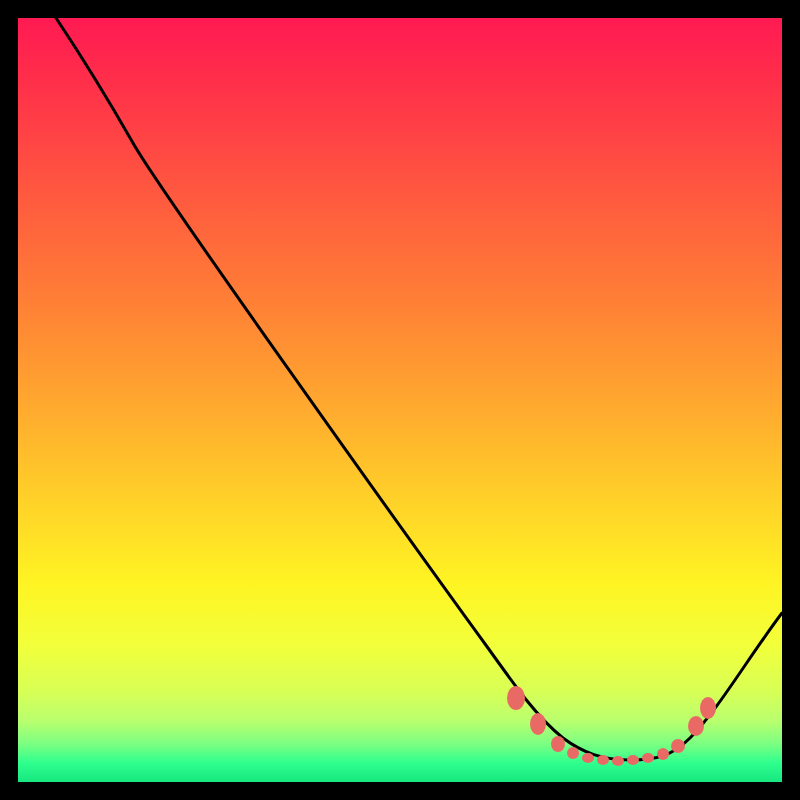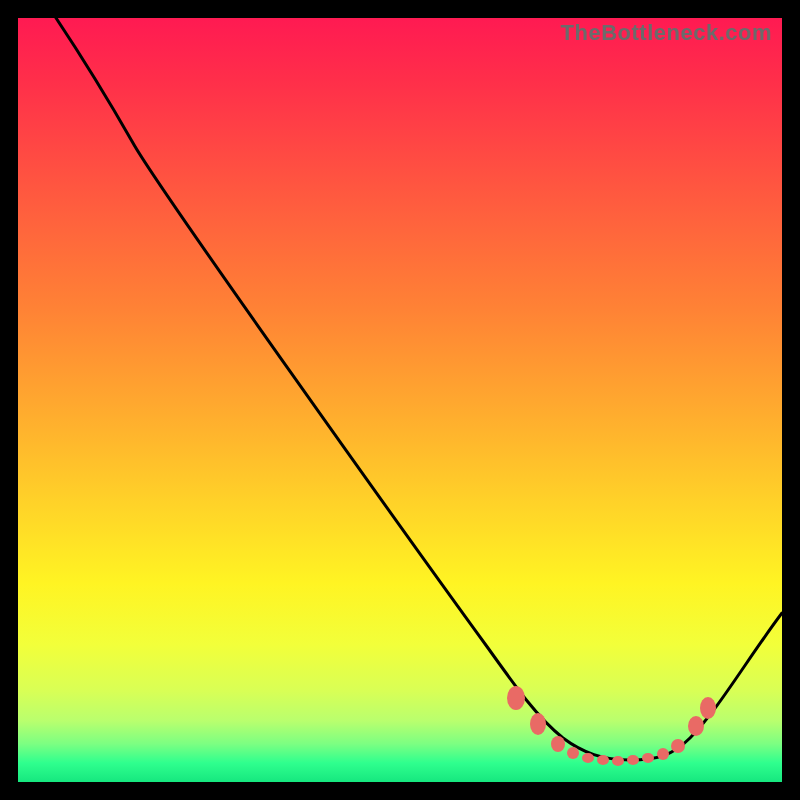--- a/index.html
+++ b/index.html
@@ -70,21 +70,20 @@
     stroke: none;
   }
 </style>
 </head>
 <body>
 
 <div class="frame">
 
   <div class="plot">
 
-    <span class="watermark">TheBottleneck.com</span>
 
     <svg class="curve" viewBox="0 0 764 764">
 
       <path d="M 38 0
            C 70 48, 95 90, 115 125
            C 140 170, 390 520, 470 630
            C 500 672, 520 700, 545 720
            C 565 735, 585 742, 612 742
            C 640 742, 655 737, 672 720
            C 700 692, 730 640, 764 595"></path>

